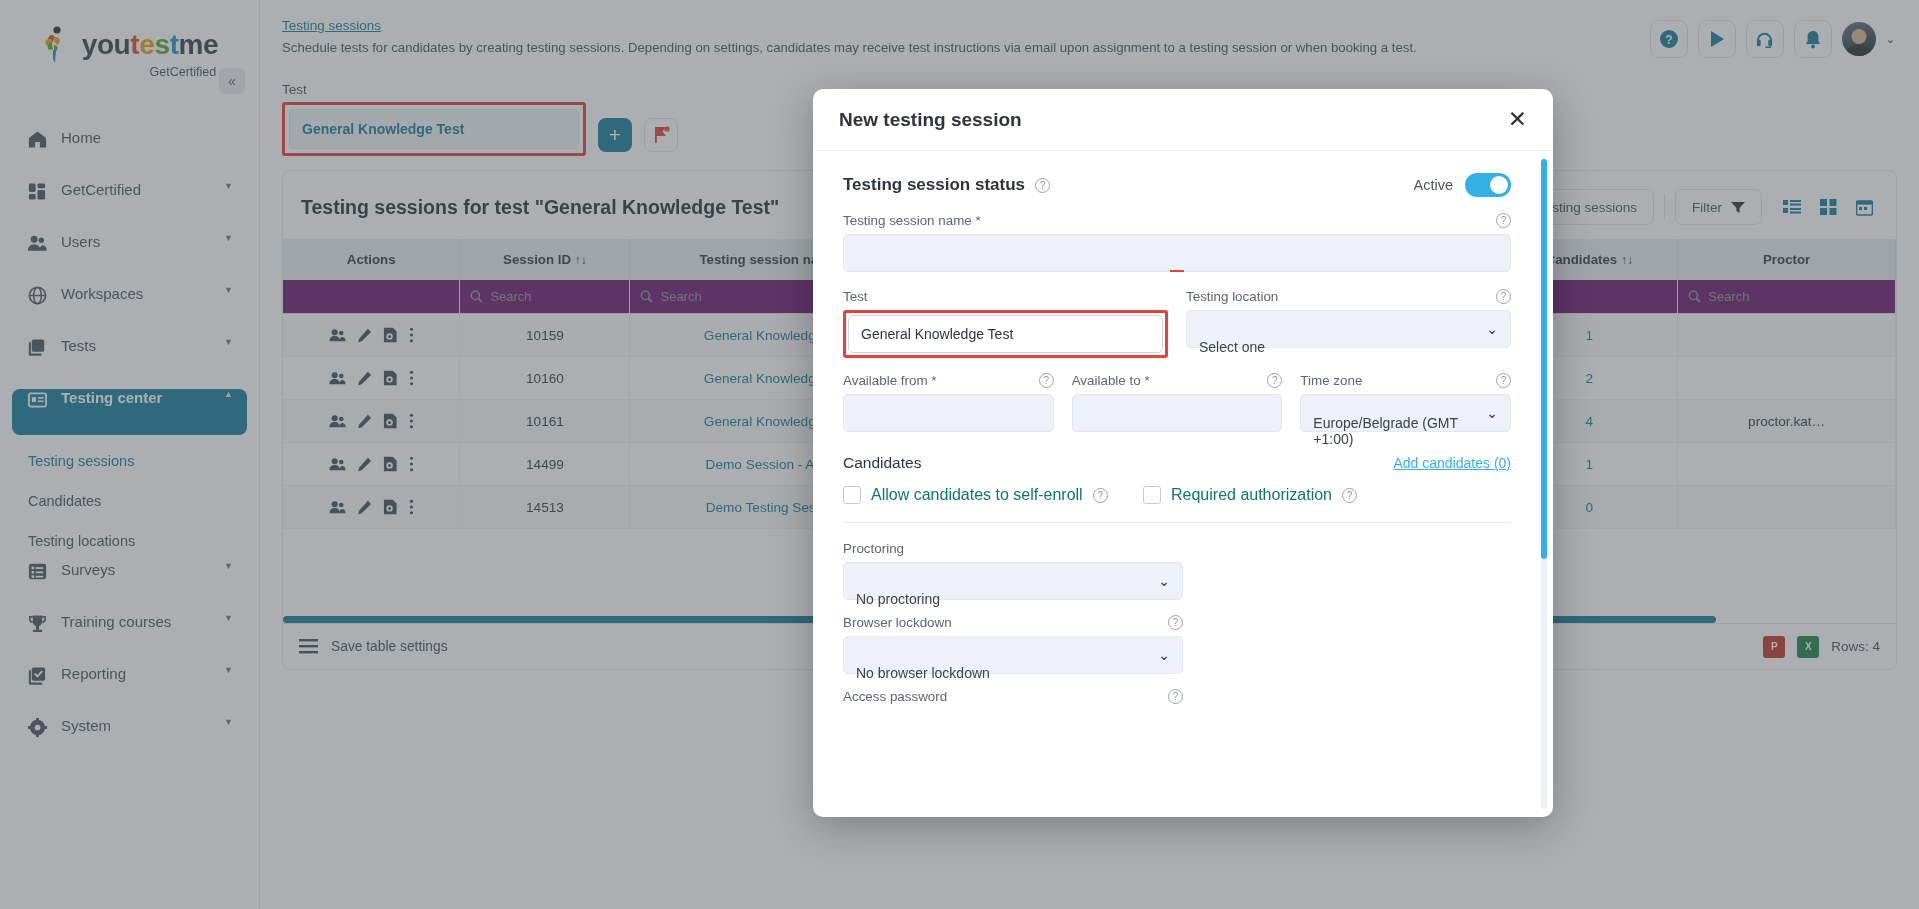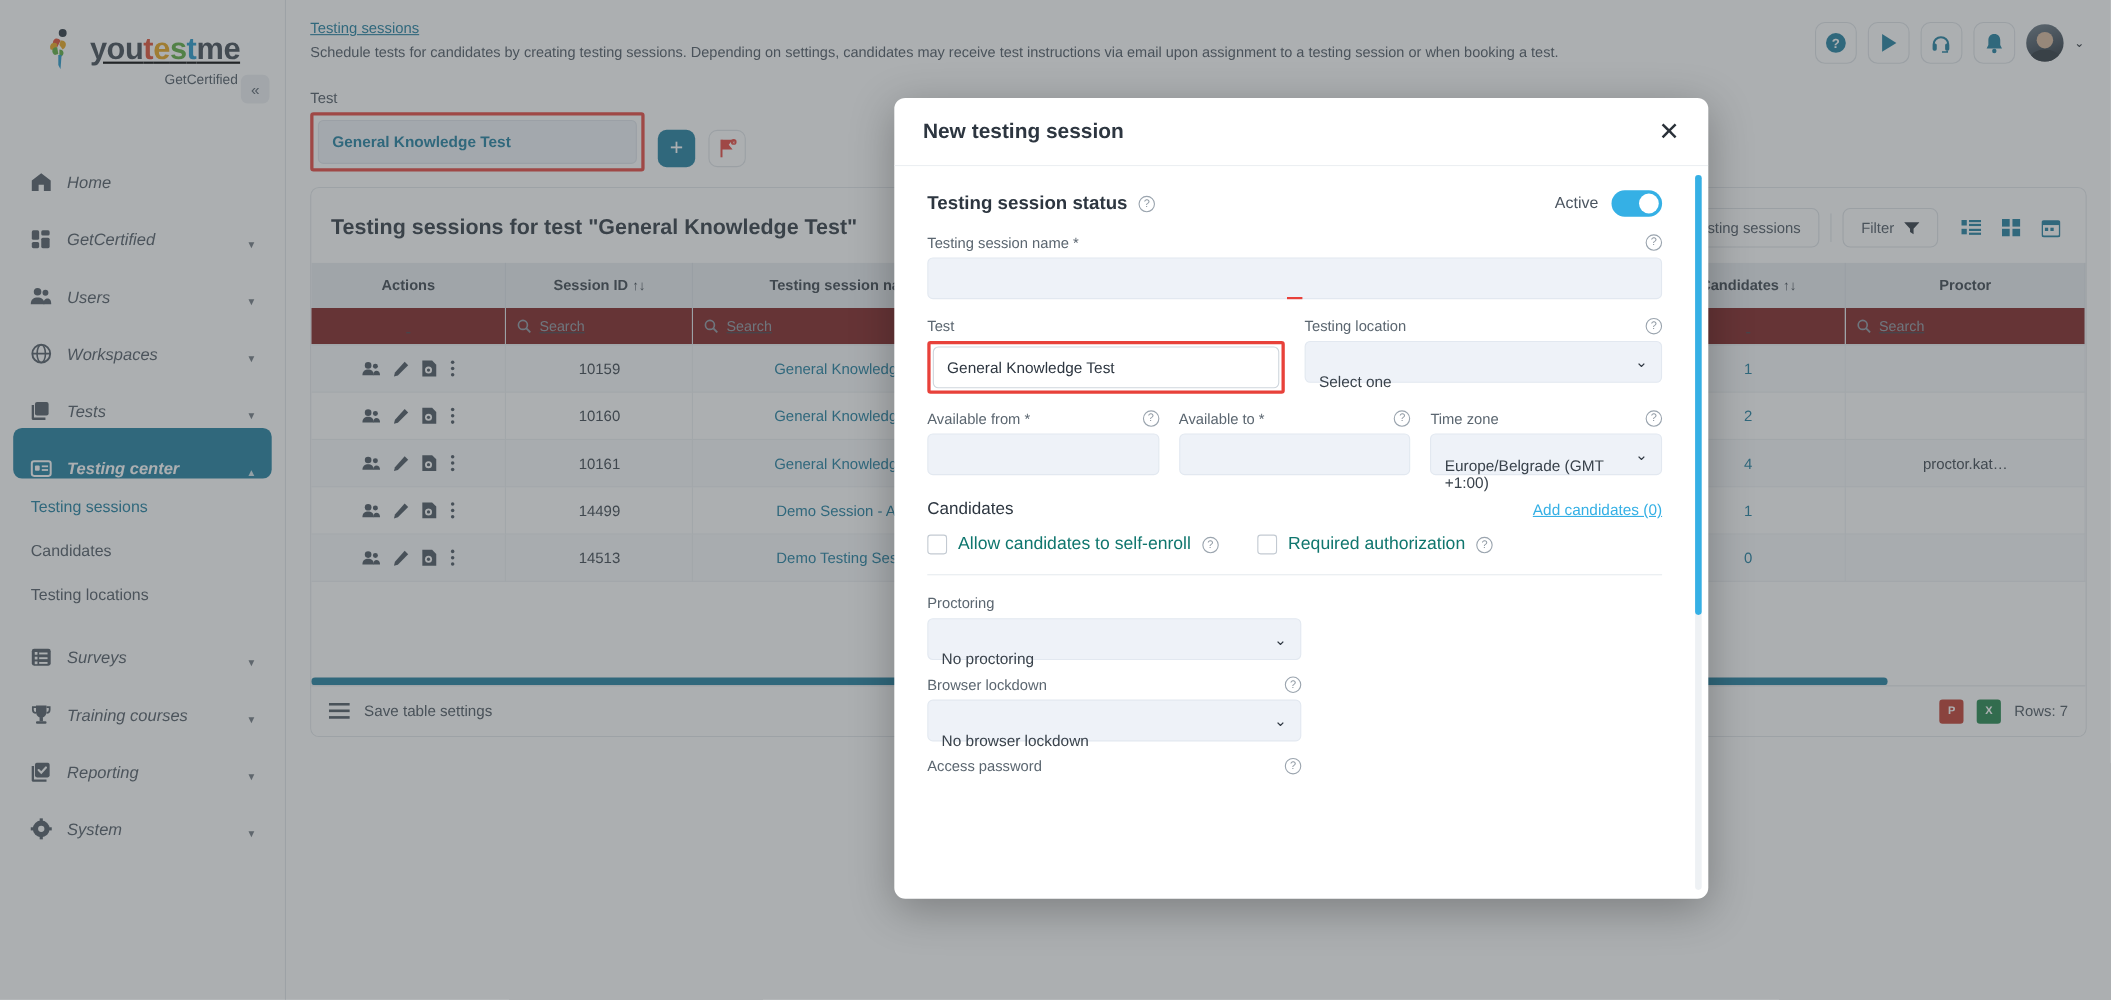--- a/index.html
+++ b/index.html
@@ -13,44 +13,44 @@
   
   .sidebar {
     position: absolute; left: 0; top: 0;
     width: 260px; height: 909px;
     background: #ffffff;
     border-right: 1px solid #e4e7ea;
     overflow: hidden;
   }
   .logo-wrap { padding: 26px 0 4px 0; display: flex; justify-content: center; }
   .logo { display: flex; flex-direction: column; align-items: flex-start; }
-  .logo-row { display: flex; align-items: center; gap: 7px; text-decoration: underline; }
+  .logo-row { display: flex; align-items: center; gap: 7px; }
   .logo-mark { width: 34px; height: 38px; position: relative; flex: 0 0 auto; }
   .logo-text { font-size: 28px; font-weight: 700; letter-spacing: -0.4px; line-height: 1; }
   .logo-text .c1 { color: #e04a2f; }
   .logo-text .c2 { color: #e8a317; }
   .logo-text .c3 { color: #5aab3c; }
   .logo-text .c4 { color: #2196c9; }
   .logo-text .c5 { color: #3d4651; }
   .logo-sub { font-size: 12.5px; color: #4a5560; align-self: flex-end; margin-top: 1px; margin-right: 2px; }
 
   .collapse-btn {
     position: absolute; right: 14px; top: 68px;
     width: 26px; height: 26px; border-radius: 6px;
     background: #eceff2; color: #58626d;
     display: flex; align-items: center; justify-content: center;
     font-size: 14px; cursor: pointer;
   }
 
   .nav { margin-top: 46px; padding: 0 12px; }
   .nav-item {
-    display: flex; align-items: flex-end;
+    display: flex; align-items: flex-start;
     height: 46px; padding: 0 14px; margin-bottom: 6px;
     border-radius: 8px; cursor: pointer;
-    color: #4e5862; font-size: 15px; font-style: italic;
+    color: #4e5862; font-size: 15px;
   }
   .nav-item.active { background: #1b7c9e; color: #fff; font-weight: 600; }
   .nav-ico { width: 22px; height: 20px; margin-right: 13px; display: flex; align-items: center; justify-content: center; flex: 0 0 auto; }
   .nav-label { flex: 1; white-space: nowrap; }
   .caret { font-size: 9px; opacity: .8; }
   .sub-item {
     padding: 0 14px 0 16px; height: 40px; display: flex; align-items: center;
     font-size: 14.5px; color: #4e5862; cursor: pointer;
   }
   .sub-item.sel { color: #1b7c9e; }
@@ -121,21 +121,21 @@
   .sep { width: 1px; height: 26px; background: #e2e6ea; }
   .view-icons { display: flex; align-items: center; gap: 8px; margin-left: 6px; }
   .vi { width: 28px; height: 26px; display: flex; align-items: center; justify-content: center; cursor: pointer; color: #1b7c9e; }
 
   
   table { width: 100%; border-collapse: collapse; table-layout: fixed; }
   thead th {
     background: #e9edf1; color: #39424b; font-size: 13.3px; font-weight: 700;
     padding: 13px 10px; text-align: center; border-right: 1px solid #dde2e7; white-space: nowrap;
   }
-  .srow td { background: #7f1d1d; padding: 9px 10px; border-right: 1px solid #e2e7eb; border-bottom: 1px solid #e2e7eb; text-decoration: underline; }
+  .srow td { background: #701a75; padding: 9px 10px; border-right: 1px solid #e2e7eb; border-bottom: 1px solid #e2e7eb; }
   .search-cell { display: flex; align-items: center; gap: 7px; color: #8d97a1; font-size: 13px; }
   tbody td {
     padding: 13px 10px; font-size: 13.6px; color: #39424b; text-align: center;
     border-right: 1px solid #edf0f3; border-bottom: 1px solid #edf0f3; white-space: nowrap; overflow: hidden; text-overflow: ellipsis;
   }
   tbody tr:nth-child(even) td { background: #f7f9fb; }
   .lnk { color: #1b7c9e; cursor: pointer; }
   .acts { display: flex; align-items: center; justify-content: center; gap: 11px; color: #47525d; }
   .acts span { cursor: pointer; display: flex; }
 
@@ -732,21 +732,21 @@
           <svg width="19" height="15" viewBox="0 0 19 15">
               <rect y="0" width="19" height="2.4" fill="#49535d"></rect>
               <rect y="6" width="19" height="2.4" fill="#49535d"></rect>
               <rect y="12" width="19" height="2.4" fill="#49535d"></rect>
             </svg>
           <span>Save table settings</span>
         </div>
         <div class="foot-right">
           <div class="exp" style="background:#c0392b">P</div>
           <div class="exp" style="background:#1e8449">X</div>
-          <span class="rows-lbl">Rows: 7</span>
+          <span class="rows-lbl">Rows: 4</span>
         </div>
       </div>
     </div>
   </section>
 
   <div class="overlay"></div>
 
   <div class="modal">
     <div class="modal-head">
       <div class="modal-title">New testing session</div>

